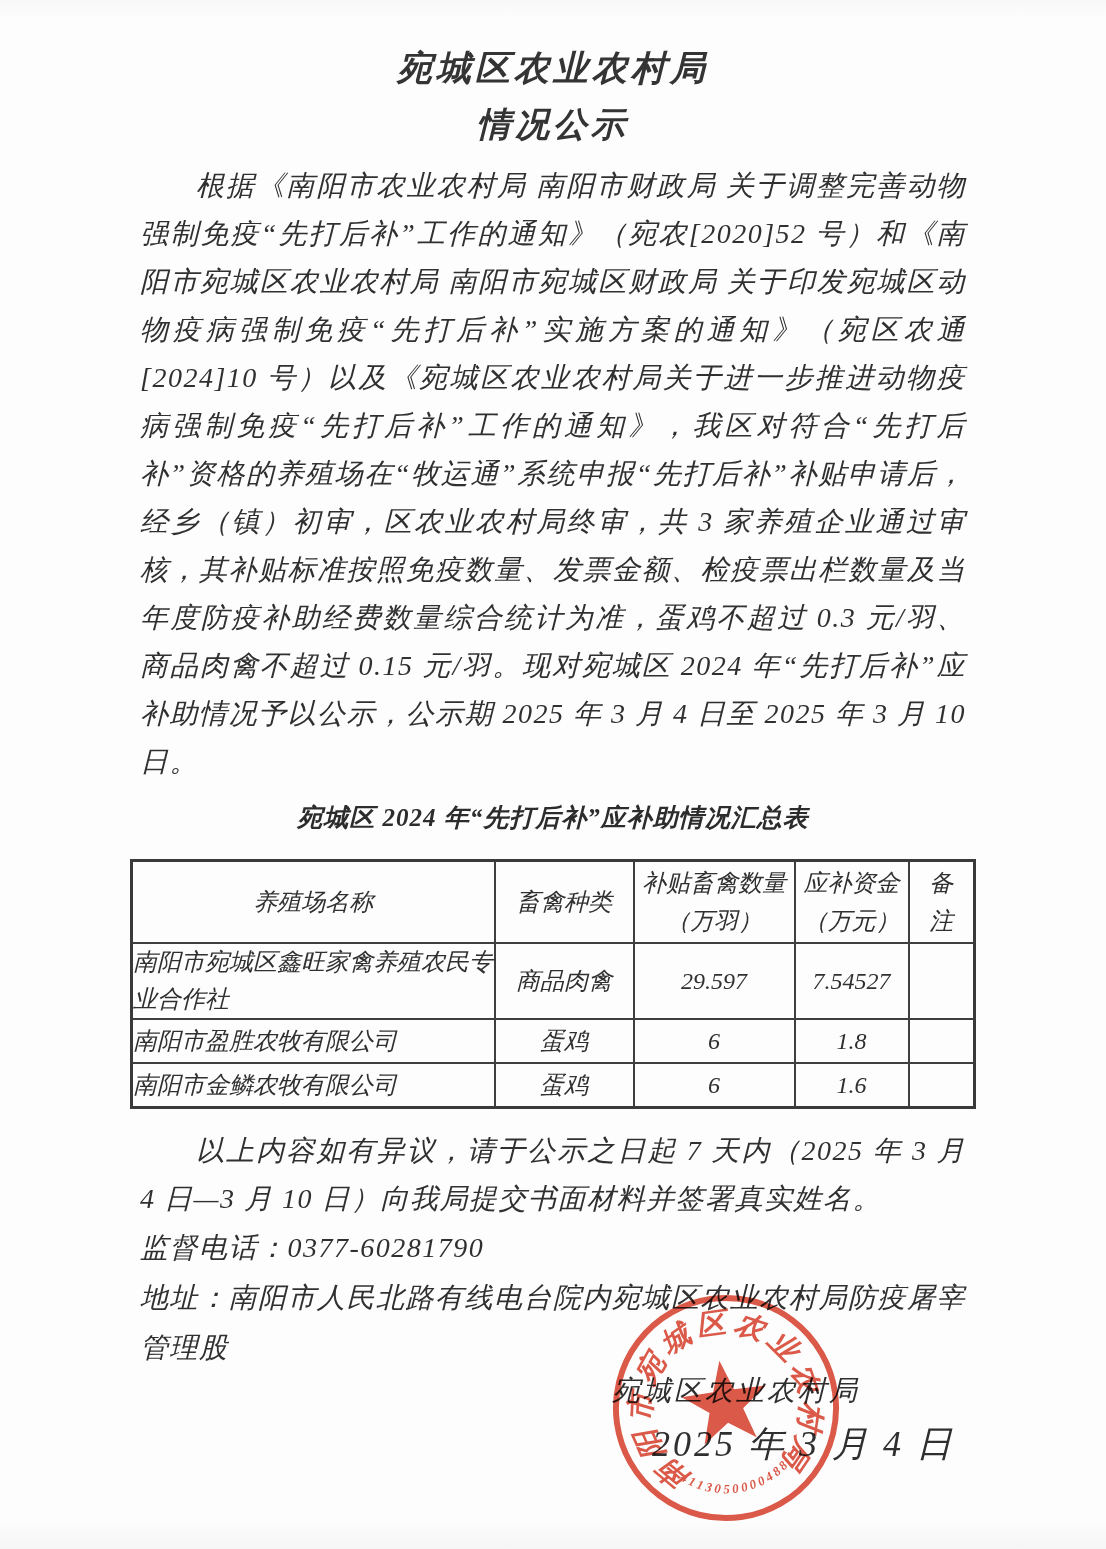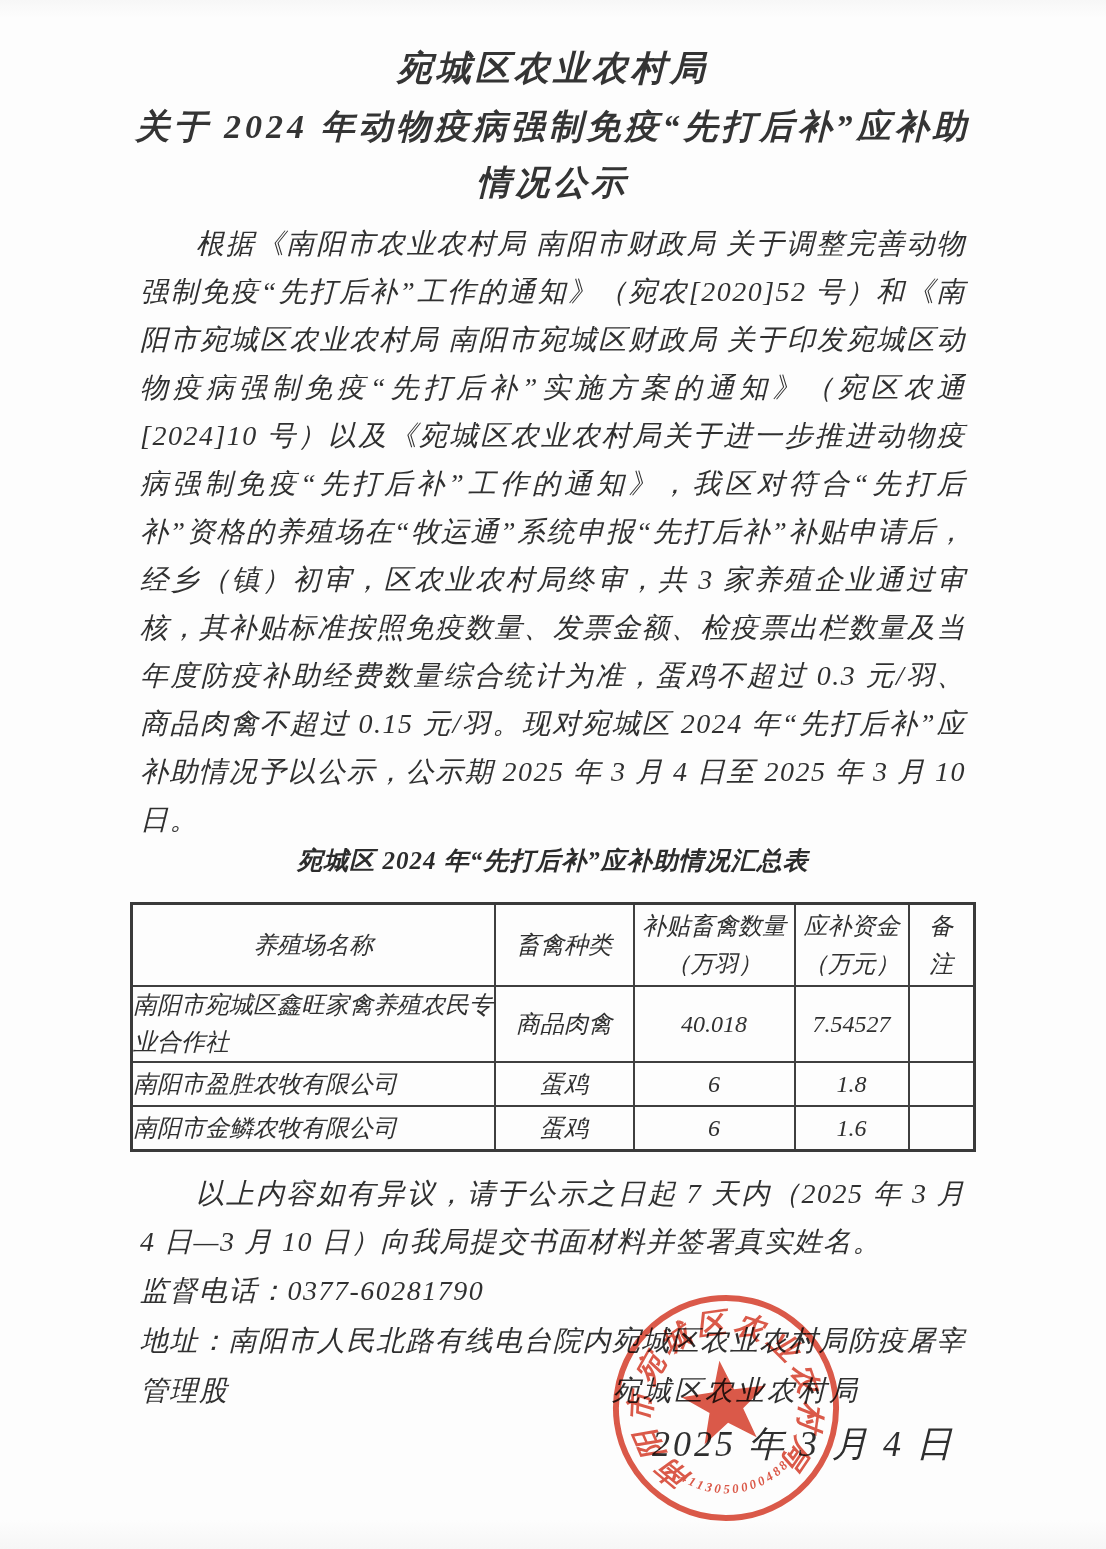--- a/index.html
+++ b/index.html
@@ -31,21 +31,21 @@
     margin: 0 140px;
     font-size: 28px;
     line-height: 48px;
     letter-spacing: 1.5px;
     text-align: justify;
     color: #303030;
   }
   .indent { text-indent: 2em; }
   #para1 { margin-top: 14px; }
   .table-title {
-    margin-top: 0;
+    margin-top: 15px;
     text-align: center;
     font-size: 25px;
     font-weight: bold;
     letter-spacing: 1px;
     color: #2c2c2c;
     line-height: 34px;
   }
   table.summary {
     border-collapse: collapse;
     table-layout: fixed;
@@ -109,21 +109,20 @@
   }
   .seal .ring-text { font-size: 29px; letter-spacing: 6px; }
   .seal .code-text { font-size: 13px; letter-spacing: 3px; }
 </style>
 </head>
 <body>
 
 <div class="page">
 
   <div class="doc-title line1">宛城区农业农村局</div>
-  <div class="doc-title line2">关于 2024 年动物疫病强制免疫“先打后补”应补助</div>
   <div class="doc-title line3">情况公示</div>
 
   <p id="para1" class="body-text indent">根据《南阳市农业农村局 南阳市财政局 关于调整完善动物强制免疫“先打后补”工作的通知》（宛农[2020]52 号）和《南阳市宛城区农业农村局 南阳市宛城区财政局 关于印发宛城区动物疫病强制免疫“先打后补”实施方案的通知》（宛区农通[2024]10 号）以及《宛城区农业农村局关于进一步推进动物疫病强制免疫“先打后补”工作的通知》，我区对符合“先打后补”资格的养殖场在“牧运通”系统申报“先打后补”补贴申请后，经乡（镇）初审，区农业农村局终审，共 3 家养殖企业通过审核，其补贴标准按照免疫数量、发票金额、检疫票出栏数量及当年度防疫补助经费数量综合统计为准，蛋鸡不超过 0.3 元/羽、商品肉禽不超过 0.15 元/羽。现对宛城区 2024 年“先打后补”应补助情况予以公示，公示期 2025 年 3 月 4 日至 2025 年 3 月 10 日。</p>
 
   <div class="table-title">宛城区 2024 年“先打后补”应补助情况汇总表</div>
 
   <table class="summary">
     <colgroup>
       <col style="width:363px">
       <col style="width:139px">
@@ -146,21 +145,21 @@
         <th class="hdr">
           <span class="hdr-line">备</span>
           <span class="hdr-line">注</span>
         </th>
       </tr>
     </thead>
     <tbody>
       <tr class="row-tall">
         <td class="name-cell">南阳市宛城区鑫旺家禽养殖农民专业合作社</td>
         <td class="c">商品肉禽</td>
-        <td class="c">40.018</td>
+        <td class="c">29.597</td>
         <td class="c">7.54527</td>
         <td class="c"></td>
       </tr>
       <tr class="row-short">
         <td class="name-cell">南阳市盈胜农牧有限公司</td>
         <td class="c">蛋鸡</td>
         <td class="c">6</td>
         <td class="c">1.8</td>
         <td class="c"></td>
       </tr>

